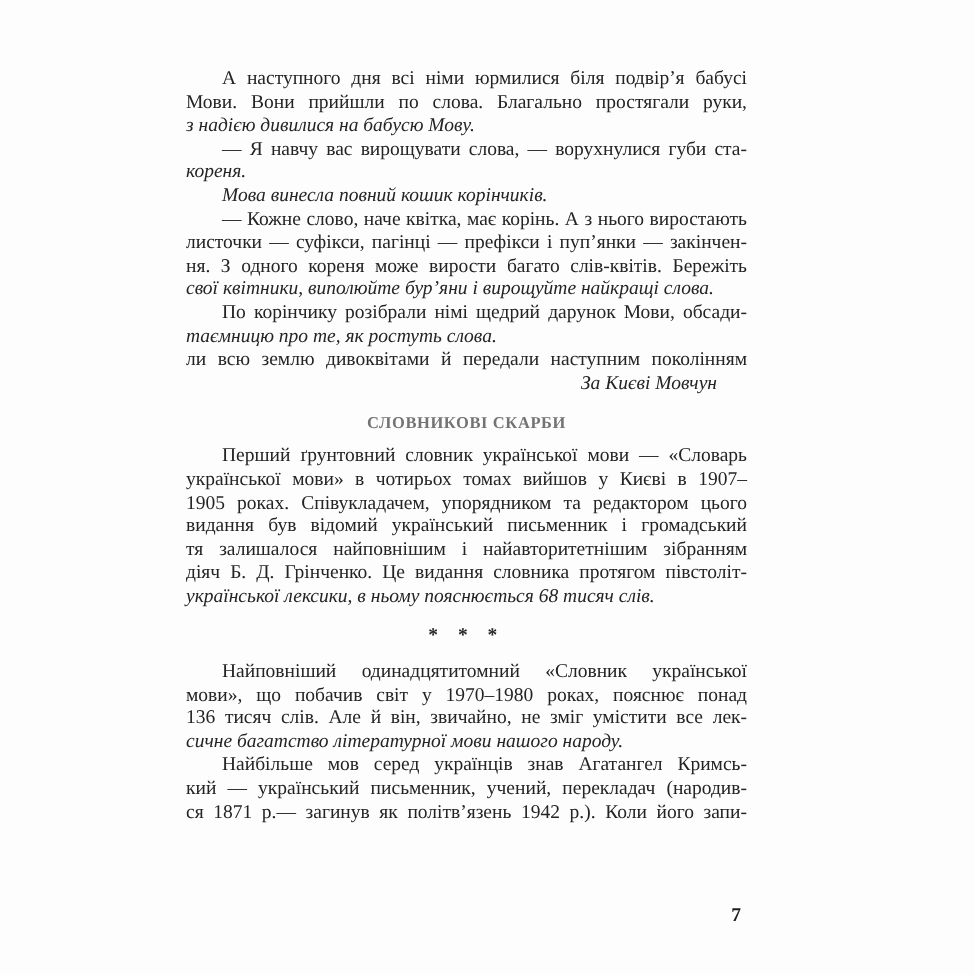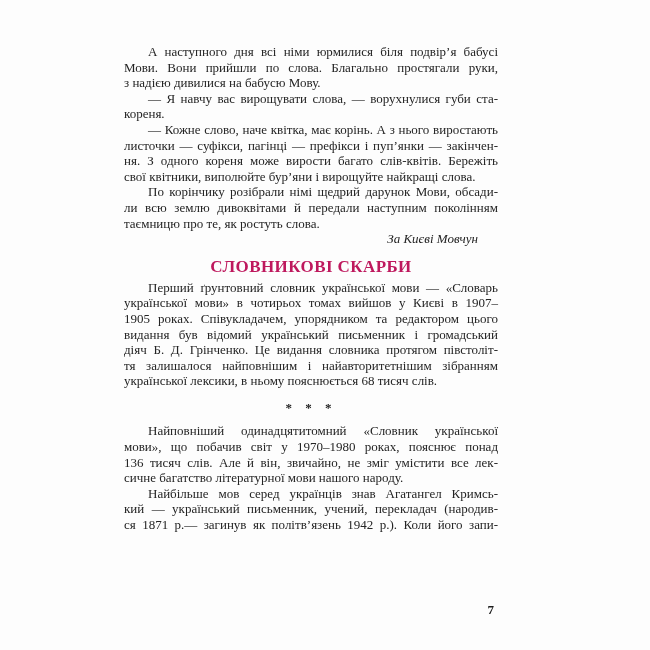--- a/index.html
+++ b/index.html
@@ -22,35 +22,35 @@
     font-family: "Liberation Serif", "DejaVu Serif", serif;
     font-size: 13px;
     line-height: 15.6px;
     color: #242424;
   }
   .paragraph { margin: 0; }
   .line {
     text-align: justify;
     text-align-last: justify;
   }
-  .line.last { text-align-last: left; }
+  .line.last { text-align-last: left; font-style: italic; }
   .line.first { text-indent: 24px; }
   .attribution {
     text-align: right;
     font-style: italic;
     padding-right: 20px;
   }
   .heading {
     text-align: center;
     font-weight: bold;
-    font-size: 17px;
+    font-size: 11px;
     line-height: 16px;
     letter-spacing: 0.4px;
     margin: 12px 0 5px 0;
-    color: #be185d;
+    color: #737373;
   }
   .separator {
     text-align: center;
     font-weight: bold;
     letter-spacing: 5px;
     margin: 11px 0 8px 0;
   }
   .page-number {
     position: absolute;
     left: 124px; top: 602px;
@@ -72,39 +72,42 @@
       <div class="paragraph">
         <div class="line first">А наступного дня всі німи юрмилися біля подвір’я бабусі</div>
         <div class="line">Мови. Вони прийшли по слова. Благально простягали руки,</div>
         <div class="line last">з надією дивилися на бабусю Мову.</div>
       </div>
       <div class="paragraph">
         <div class="line first">— Я навчу вас вирощувати слова, — ворухнулися губи ста-</div>
         <div class="line last">кореня.</div>
       </div>
       <div class="paragraph">
+        <div class="line first last">Мова винесла повний кошик корінчиків.</div>
+      </div>
+      <div class="paragraph">
         <div class="line first">— Кожне слово, наче квітка, має корінь. А з нього виростають</div>
         <div class="line">листочки — суфікси, пагінці — префікси і пуп’янки — закінчен-</div>
         <div class="line">ня. З одного кореня може вирости багато слів-квітів. Бережіть</div>
         <div class="line last">свої квітники, виполюйте бур’яни і вирощуйте найкращі слова.</div>
       </div>
       <div class="paragraph">
         <div class="line first">По корінчику розібрали німі щедрий дарунок Мови, обсади-</div>
+        <div class="line last">таємницю про те, як ростуть слова.</div>
         <div class="line">ли всю землю дивоквітами й передали наступним поколінням</div>
-        <div class="line last">таємницю про те, як ростуть слова.</div>
       </div>
       <div class="attribution">За Києві Мовчун</div>
       <div class="heading">СЛОВНИКОВІ СКАРБИ</div>
       <div class="paragraph">
         <div class="line first">Перший ґрунтовний словник української мови — «Словарь</div>
         <div class="line">української мови» в чотирьох томах вийшов у Києві в 1907–</div>
         <div class="line">1905 роках. Співукладачем, упорядником та редактором цього</div>
         <div class="line">видання був відомий український письменник і громадський</div>
+        <div class="line">тя залишалося найповнішим і найавторитетнішим зібранням</div>
         <div class="line">діяч Б. Д. Грінченко. Це видання словника протягом півстоліт-</div>
-        <div class="line">тя залишалося найповнішим і найавторитетнішим зібранням</div>
         <div class="line last">української лексики, в ньому пояснюється 68 тисяч слів.</div>
       </div>
       <div class="separator">* * *</div>
       <div class="paragraph">
         <div class="line first">Найповніший одинадцятитомний «Словник української</div>
         <div class="line">мови», що побачив світ у 1970–1980 роках, пояснює понад</div>
         <div class="line">136 тисяч слів. Але й він, звичайно, не зміг умістити все лек-</div>
         <div class="line last">сичне багатство літературної мови нашого народу.</div>
       </div>
       <div class="paragraph">

